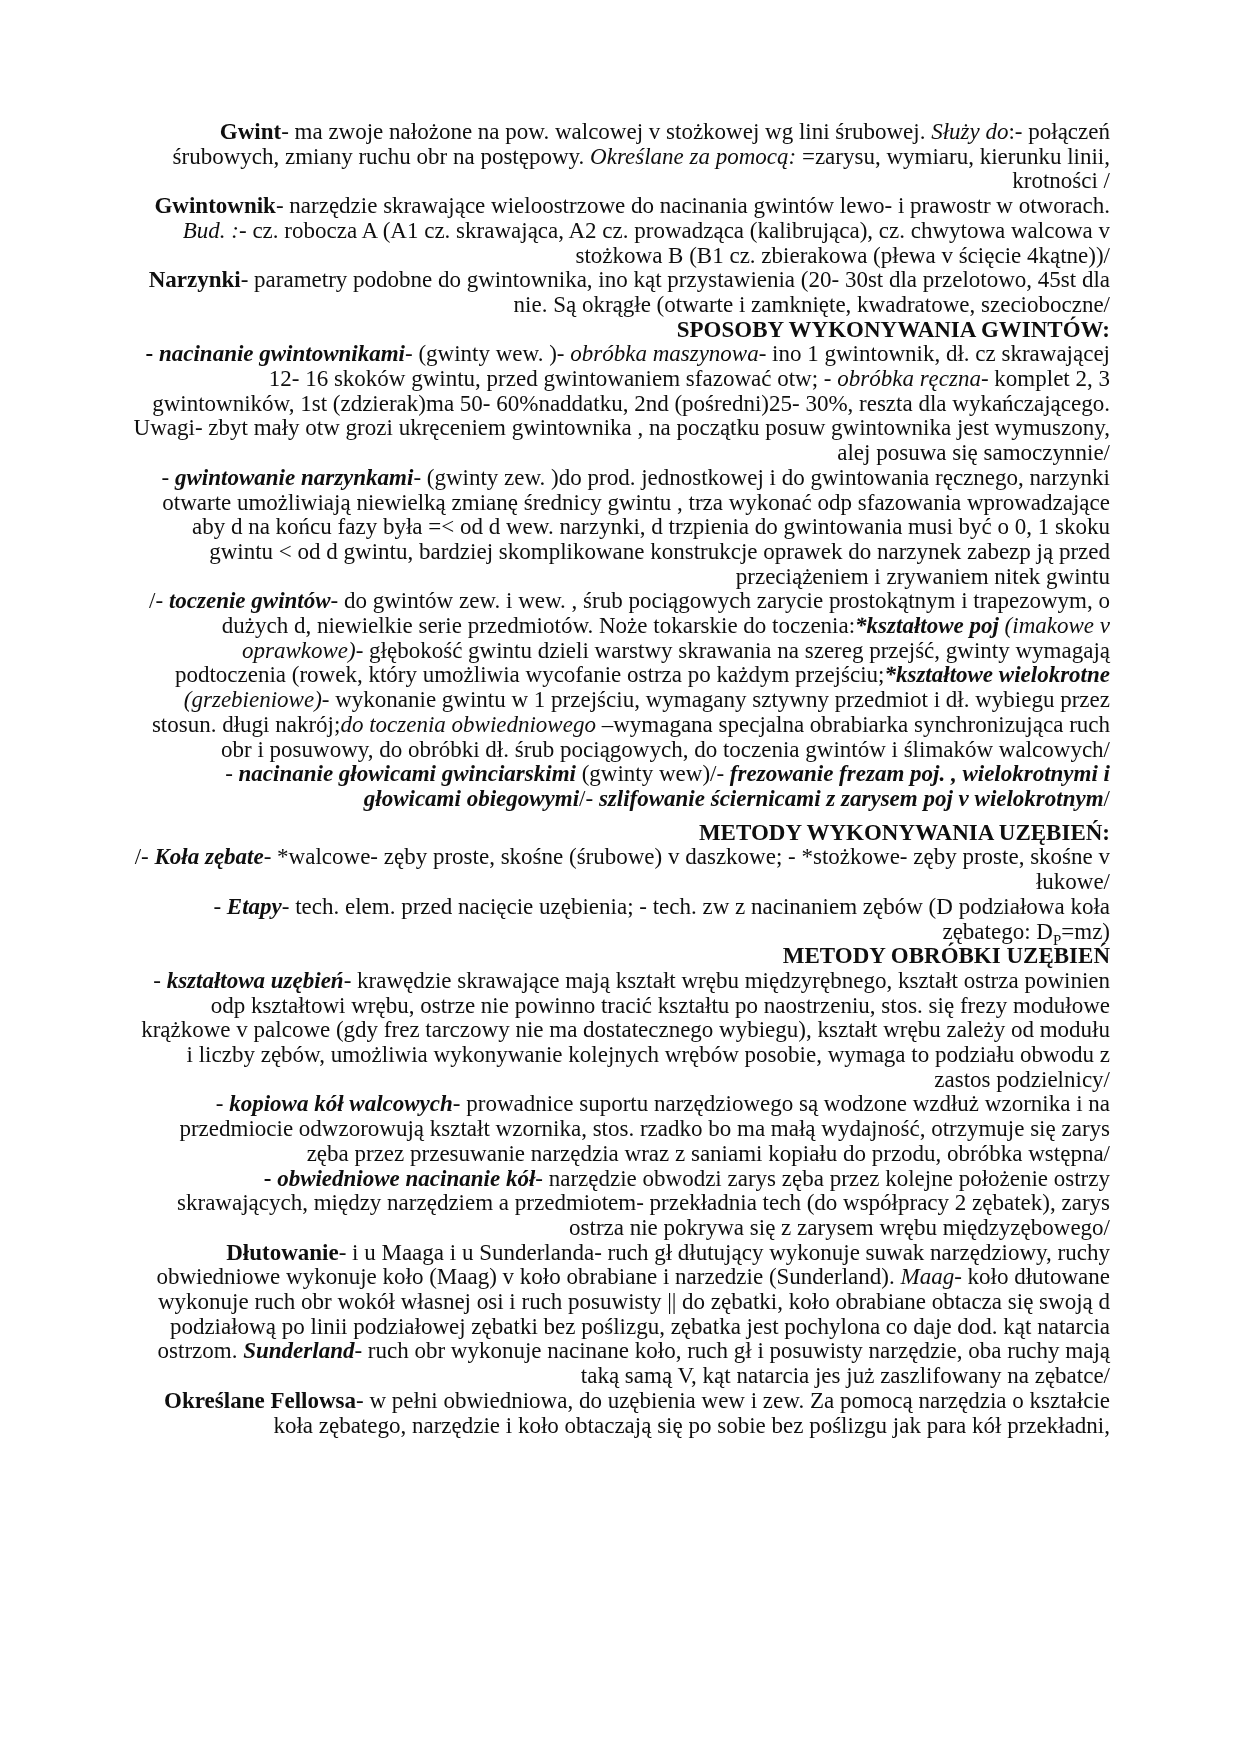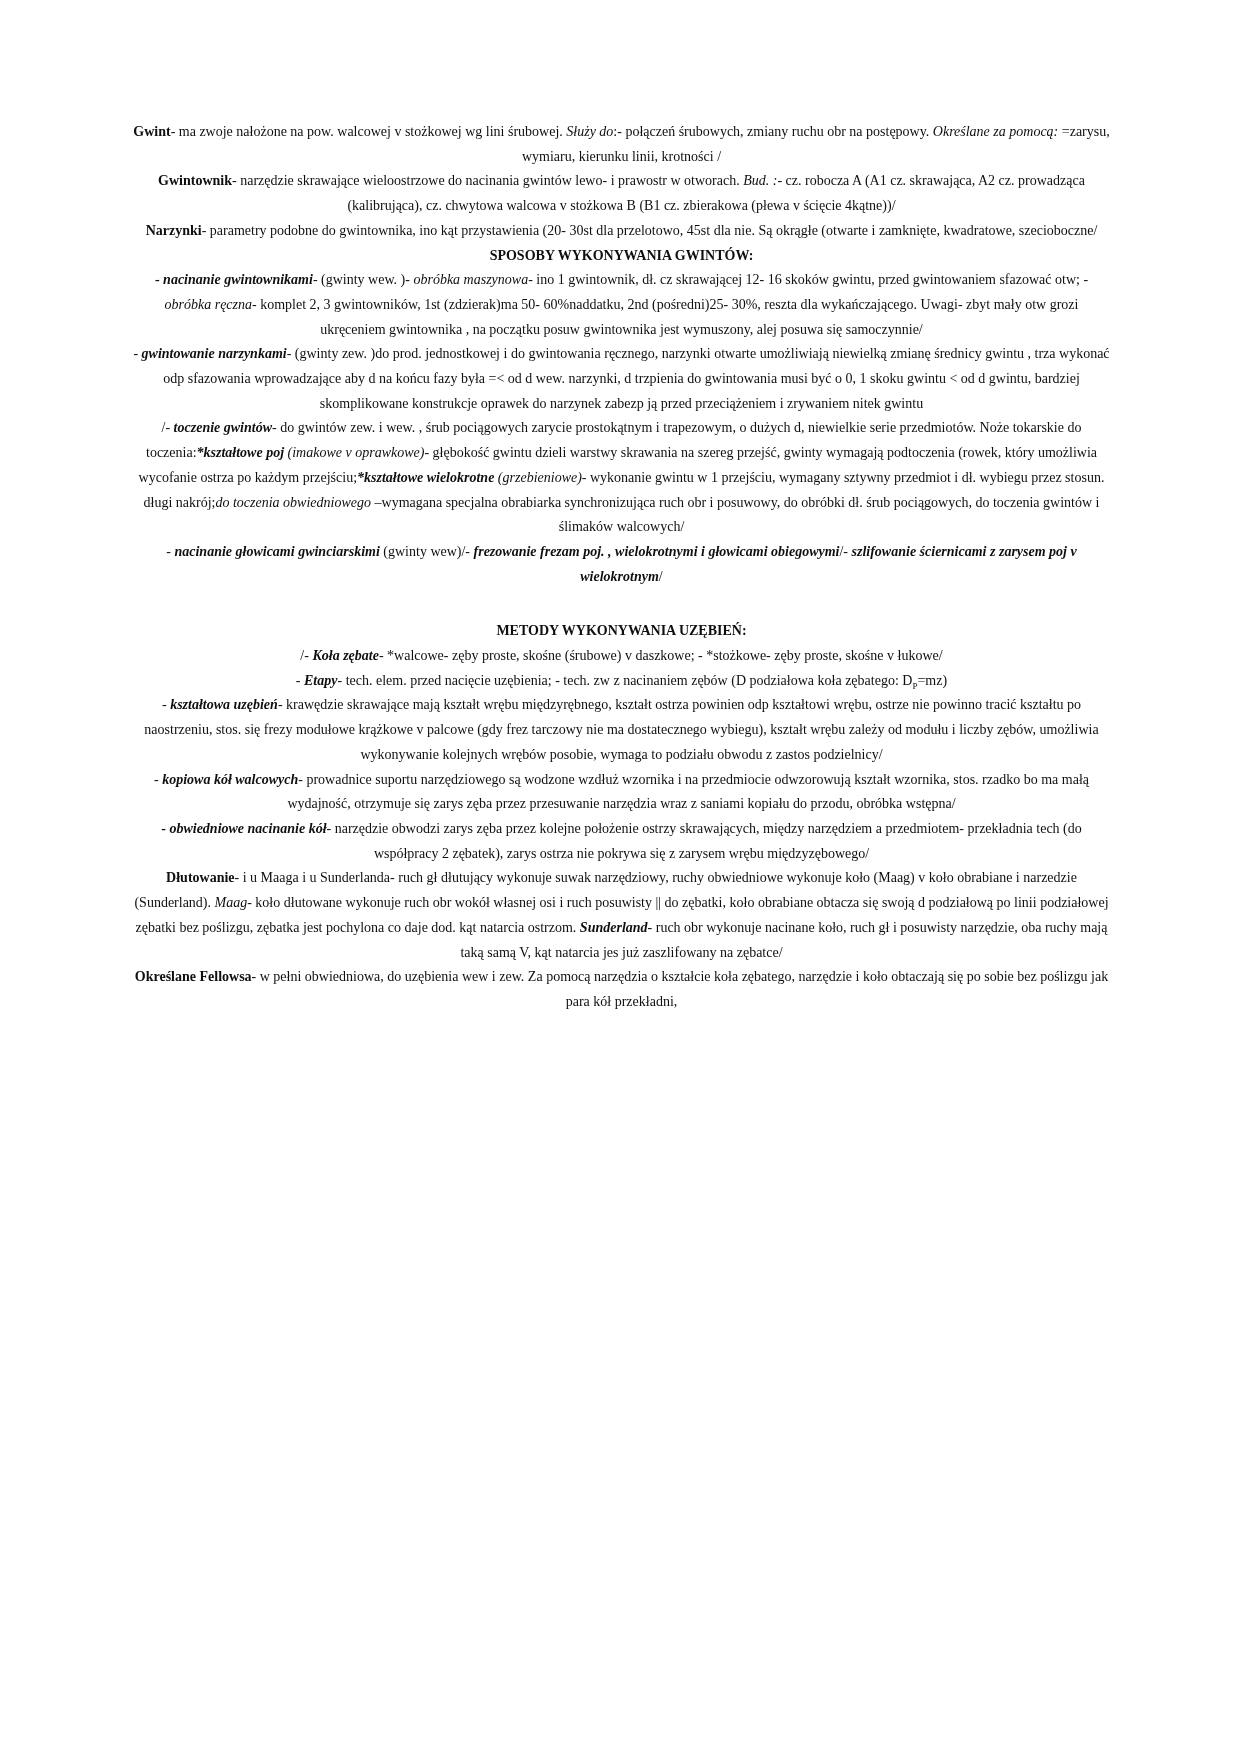--- a/index.html
+++ b/index.html
@@ -9,27 +9,27 @@
     background: #ffffff;
     position: relative;
     overflow: hidden;
     font-family: "Liberation Serif", "DejaVu Serif", serif;
   }
   .doc {
     position: absolute;
     left: 133px;
     top: 120px;
     width: 977px;
-    font-size: 14px;
+    font-size: 23px;
     line-height: 24.7px;
     color: #0f0f0f;
-    text-align: center;
+    text-align: right;
   }
   .para { margin: 0; padding: 0; }
-  .gap-before { margin-top: 30px; }
+  .gap-before { margin-top: 9px; }
   .s-b { font-weight: 700; }
   .s-i { font-style: italic; }
   .s-u { }
   sub { font-size: 0.65em; line-height: 0; }
 </style>
 </head>
 <body>
 
 <div class="page">
   <div class="doc">
@@ -37,19 +37,20 @@
     <p class="para"><span class="s-b">Gwintownik</span><span>- narzędzie skrawające wieloostrzowe do nacinania gwintów lewo- i prawostr w otworach. </span><span class="s-i">Bud. :</span><span>- cz. robocza A (A1 cz. skrawająca, A2 cz. prowadząca (kalibrująca), cz. chwytowa walcowa v stożkowa B (B1 cz. zbierakowa (płewa v ścięcie 4kątne))/</span></p>
     <p class="para"><span class="s-b">Narzynki</span><span>- parametry podobne do gwintownika, ino kąt przystawienia (20- 30st dla przelotowo, 45st dla nie. Są okrągłe (otwarte i zamknięte,  kwadratowe,  szecioboczne/</span></p>
     <p class="para"><span class="s-b">SPOSOBY WYKONYWANIA GWINTÓW:</span></p>
     <p class="para"><span class="s-b">- </span><span class="s-b s-i">nacinanie gwintownikami</span><span>- (gwinty wew. )- </span><span class="s-i">obróbka maszynowa</span><span>- ino 1 gwintownik, dł. cz skrawającej 12- 16 skoków gwintu,  przed gwintowaniem sfazować otw; - </span><span class="s-i">obróbka ręczna</span><span>- komplet 2, 3 gwintowników, 1st (zdzierak)ma 50- 60%naddatku, 2nd (pośredni)25- 30%, reszta dla wykańczającego. </span><span class="s-u">Uwagi</span><span>- zbyt mały otw grozi ukręceniem gwintownika , na początku posuw gwintownika jest wymuszony,  alej posuwa się samoczynnie/</span></p>
     <p class="para"><span>- </span><span class="s-b s-i">gwintowanie narzynkami</span><span>- (gwinty zew. )do prod. jednostkowej i do gwintowania ręcznego, narzynki otwarte umożliwiają niewielką zmianę średnicy gwintu , trza wykonać odp sfazowania wprowadzające aby d na końcu fazy była =&lt; od d wew. narzynki,  d trzpienia do gwintowania musi być o 0, 1 skoku gwintu &lt; od d gwintu,  bardziej skomplikowane konstrukcje oprawek do narzynek zabezp ją przed przeciążeniem i zrywaniem nitek gwintu</span></p>
     <p class="para"><span>/- </span><span class="s-b s-i">toczenie gwintów</span><span>- do gwintów zew. i wew. , śrub pociągowych  zarycie prostokątnym i trapezowym, o dużych d, niewielkie serie przedmiotów. </span><span class="s-u">Noże tokarskie do toczenia:</span><span class="s-b s-i">*kształtowe poj </span><span class="s-i">(imakowe v oprawkowe)</span><span>- głębokość gwintu dzieli warstwy skrawania na szereg przejść, gwinty wymagają podtoczenia (rowek, który umożliwia wycofanie ostrza po każdym przejściu;</span><span class="s-b s-i">*kształtowe wielokrotne </span><span class="s-i">(grzebieniowe)</span><span>- wykonanie gwintu w 1 przejściu, wymagany sztywny przedmiot i dł. wybiegu przez stosun. długi nakrój;</span><span class="s-i">do toczenia obwiedniowego </span><span>–wymagana specjalna obrabiarka synchronizująca ruch obr i posuwowy,  do obróbki dł. śrub pociągowych, do toczenia gwintów i ślimaków walcowych/</span></p>
     <p class="para"><span>- </span><span class="s-b s-i">nacinanie głowicami gwinciarskimi</span><span> (gwinty wew)/- </span><span class="s-b s-i">frezowanie frezam poj. , wielokrotnymi i głowicami obiegowymi</span><span>/- </span><span class="s-b s-i">szlifowanie ściernicami z zarysem poj v wielokrotnym</span><span>/</span></p>
     <p class="para gap-before"><span class="s-b">METODY WYKONYWANIA UZĘBIEŃ:</span></p>
     <p class="para"><span>/- </span><span class="s-b s-i">Koła zębate</span><span>- *walcowe- zęby proste, skośne (śrubowe) v daszkowe; - *stożkowe- zęby proste, skośne v łukowe/</span></p>
     <p class="para"><span>- </span><span class="s-b s-i">Etapy</span><span>- tech. elem. przed nacięcie uzębienia; - tech. zw z nacinaniem zębów  (</span><span class="s-u">D podziałowa koła zębatego:</span><span> D</span><sub>P</sub><span>=mz)</span></p>
+    <p class="para"><span class="s-b">METODY OBRÓBKI UZĘBIEŃ</span></p>
     <p class="para"><span>- </span><span class="s-b s-i">kształtowa uzębień</span><span>- krawędzie skrawające mają kształt wrębu międzyrębnego, kształt ostrza powinien odp kształtowi wrębu, ostrze nie powinno tracić kształtu po naostrzeniu, stos. się frezy modułowe krążkowe v palcowe (gdy frez tarczowy nie ma dostatecznego wybiegu), kształt wrębu zależy od modułu i liczby zębów, umożliwia wykonywanie kolejnych wrębów posobie, wymaga to podziału obwodu z zastos podzielnicy/</span></p>
     <p class="para"><span>- </span><span class="s-b s-i">kopiowa kół walcowych</span><span>- prowadnice suportu narzędziowego są wodzone wzdłuż wzornika i na przedmiocie odwzorowują kształt wzornika, stos. rzadko bo ma małą wydajność, otrzymuje się zarys zęba przez przesuwanie narzędzia wraz z saniami kopiału do przodu, obróbka wstępna/</span></p>
     <p class="para"><span class="s-b">- </span><span class="s-b s-i">obwiedniowe nacinanie kół</span><span>- narzędzie obwodzi zarys zęba przez kolejne położenie ostrzy skrawających, między narzędziem a przedmiotem- przekładnia tech (do współpracy 2 zębatek), zarys ostrza nie pokrywa się z zarysem wrębu międzyzębowego/</span></p>
     <p class="para"><span class="s-b">Dłutowanie</span><span>- i u Maaga i u Sunderlanda- ruch gł dłutujący wykonuje suwak narzędziowy, ruchy obwiedniowe wykonuje koło (Maag) v koło obrabiane i narzedzie (Sunderland). </span><span class="s-i s-u">Maag</span><span>- koło dłutowane wykonuje ruch obr wokół własnej osi i ruch posuwisty || do zębatki, koło obrabiane obtacza się swoją d podziałową po linii podziałowej zębatki bez poślizgu, zębatka jest pochylona co daje dod. kąt natarcia ostrzom. </span><span class="s-b s-i s-u">Sunderland</span><span>- ruch obr wykonuje nacinane koło, ruch gł i posuwisty narzędzie, oba ruchy mają taką samą V, kąt natarcia jes już zaszlifowany na zębatce/</span></p>
     <p class="para"><span class="s-b">Określane Fellowsa</span><span>- w pełni obwiedniowa, do uzębienia wew i zew.  Za pomocą narzędzia o kształcie koła zębatego, narzędzie i koło obtaczają się po sobie bez poślizgu jak para kół przekładni,</span></p>
   </div>
 </div>
 
 </body></html>

